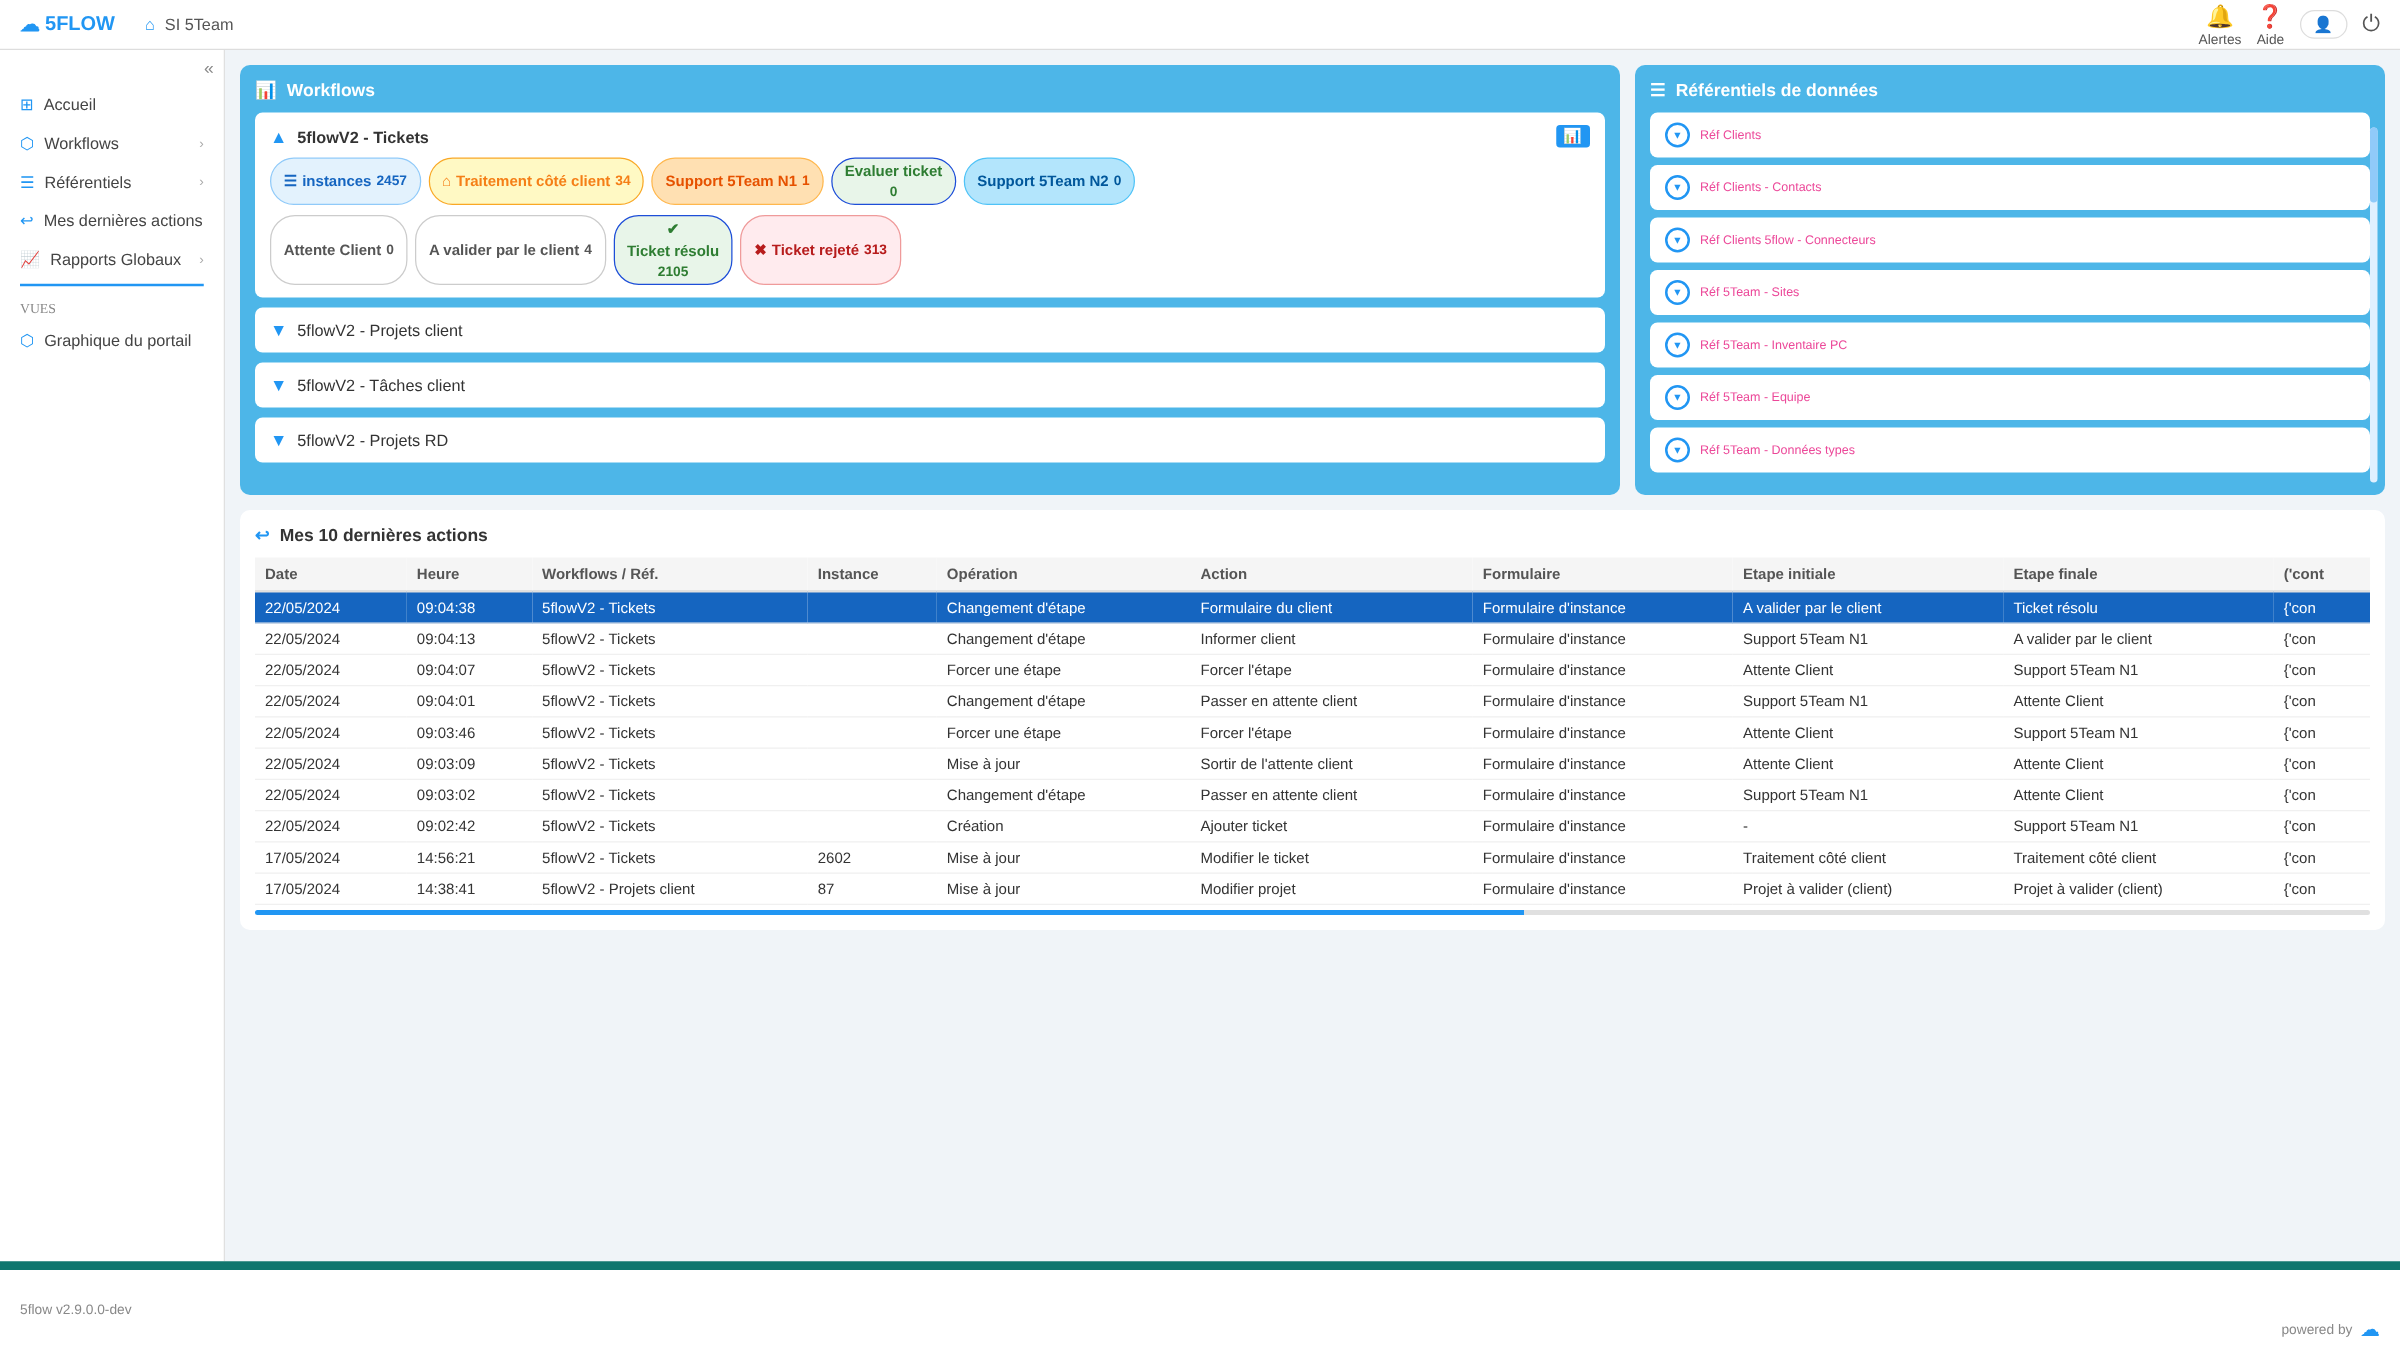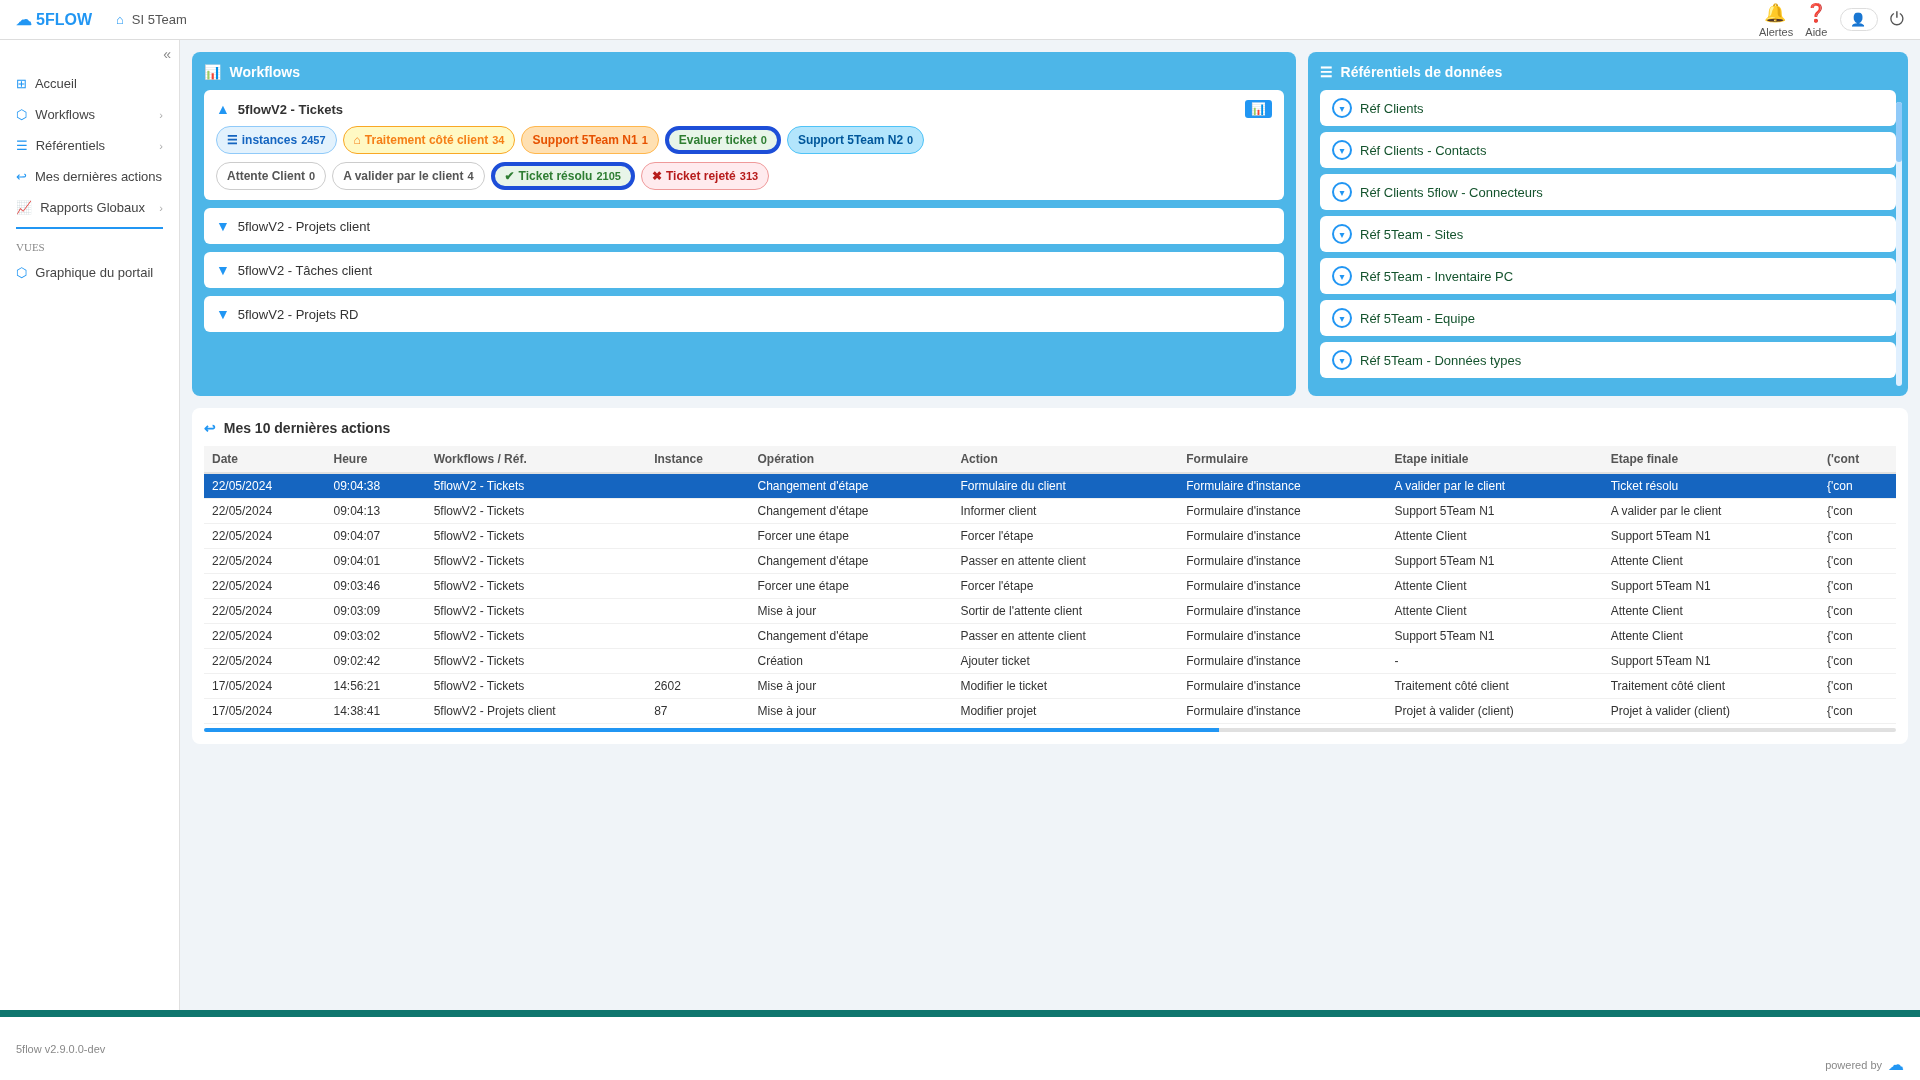--- a/index.html
+++ b/index.html
@@ -42,34 +42,34 @@
     .workflow-item-header { display: flex; align-items: center; gap: 8px; font-size: 13px; font-weight: 600; color: #333; }
     .workflow-item-header .chevron { color: #2196f3; cursor: pointer; background: none; border: none; font-size: 14px; }
     .workflow-item-header .chart-btn { margin-left: auto; background: #2196f3; border: none; color: #fff; border-radius: 3px; padding: 2px 6px; cursor: pointer; font-size: 12px; }
 
     
     .badges-row { display: flex; flex-wrap: wrap; gap: 6px; margin-top: 8px; }
     .badge { display: flex; align-items: center; gap: 4px; border-radius: 20px; padding: 3px 10px; font-size: 12px; font-weight: 600; cursor: pointer; }
     .badge-instances { background: #e3f2fd; color: #1565c0; border: 1px solid #90caf9; }
     .badge-yellow { background: #fff9c4; color: #f57f17; border: 1px solid #f9a825; }
     .badge-orange { background: #ffe0b2; color: #e65100; border: 1px solid #ffb74d; }
-    .badge-green { background: #e8f5e9; color: #2e7d32; border: 4px solid #1d4ed8; }
+    .badge-green { background: #e8f5e9; color: #2e7d32; border: 1px solid #1d4ed8; flex-direction: column; }
     .badge-red { background: #ffebee; color: #b71c1c; border: 1px solid #ef9a9a; }
     .badge-lightblue { background: #b3e5fc; color: #01579b; border: 1px solid #4fc3f7; }
     .badge-white { background: #fff; color: #555; border: 1px solid #ccc; }
     .badge-count { font-size: 11px; }
 
     .workflow-collapsed { background: #fff; border-radius: 6px; margin-bottom: 8px; padding: 10px 12px; display: flex; align-items: center; gap: 8px; color: #333; font-size: 13px; font-weight: 500; cursor: pointer; }
     .workflow-collapsed .chevron { color: #2196f3; background: none; border: none; font-size: 14px; cursor: pointer; }
 
     
     .ref-panel { background: #4db6e8; border-radius: 8px; padding: 12px; width: 600px; flex-shrink: 0; }
     .ref-item { background: #fff; border-radius: 6px; margin-bottom: 6px; padding: 8px 12px; display: flex; align-items: center; gap: 8px; cursor: pointer; }
     .ref-item .chevron { color: #2196f3; font-size: 16px; width: 20px; height: 20px; border: 2px solid #2196f3; border-radius: 50%; display: flex; align-items: center; justify-content: center; font-size: 10px; }
-    .ref-item-label { font-size: 13px; color: #14532d; }
+    .ref-item-label { font-size: 10px; color: #ec4899; }
 
     
     .actions-panel { background: #fff; border-radius: 8px; padding: 12px; flex-shrink: 0; }
     .actions-header { display: flex; align-items: center; gap: 8px; margin-bottom: 10px; font-weight: bold; font-size: 14px; color: #333; }
 
     table { width: 100%; border-collapse: collapse; font-size: 12px; }
     thead th { text-align: left; padding: 6px 8px; background: #f5f5f5; color: #555; font-weight: 600; border-bottom: 2px solid #e0e0e0; white-space: nowrap; }
     tbody tr { border-bottom: 1px solid #f0f0f0; }
     tbody tr.selected { background: #1565c0; color: #fff; }
     tbody tr.selected td { color: #fff; }

